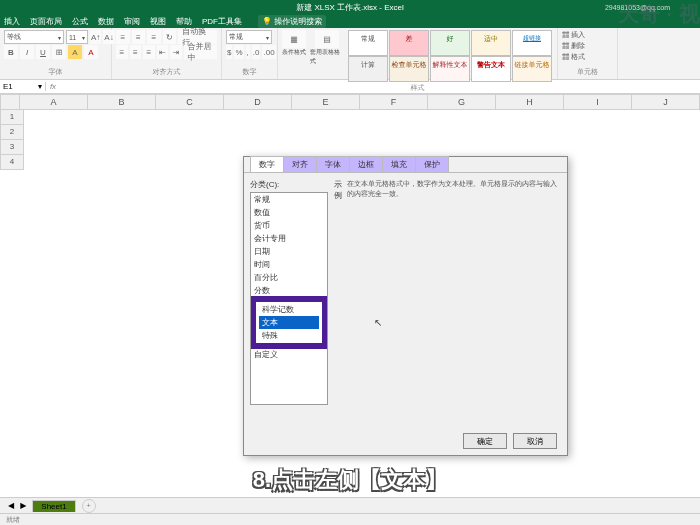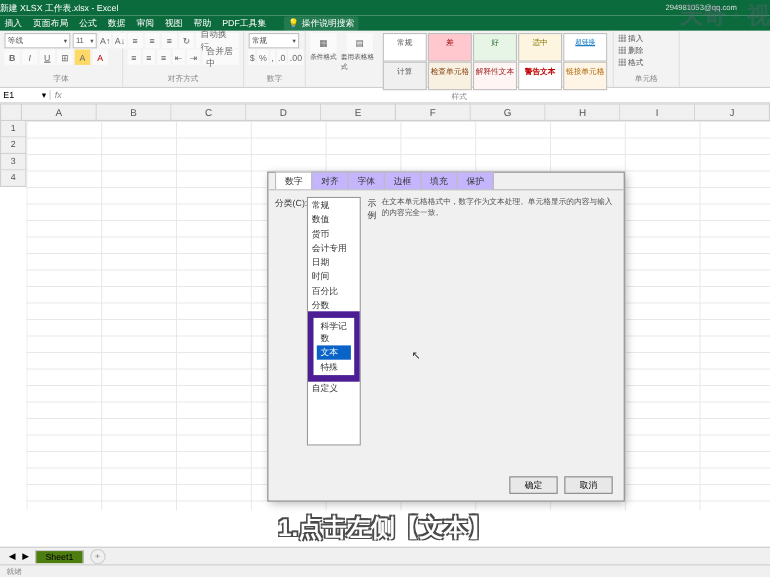--- a/index.html
+++ b/index.html
@@ -1,17 +1,17 @@
 <!DOCTYPE html>
 <html><head>
 <meta charset="utf-8">
 <style>
 *{margin:0;padding:0;box-sizing:border-box;font-family:"Microsoft YaHei",Arial,sans-serif}
 body{width:700px;height:525px;background:#fff;overflow:hidden;position:relative;font-size:9px}
-.titlebar{height:14px;background:#0c6b3d;color:#fff;display:flex;align-items:center;justify-content:flex-start;font-size:8px;position:relative}
+.titlebar{height:14px;background:#0c6b3d;color:#fff;display:flex;align-items:center;justify-content:center;font-size:8px;position:relative}
 .titlebar .email{position:absolute;right:30px;font-size:7px;color:#ddd}
 .menubar{height:14px;background:#0c6b3d;display:flex;align-items:center;padding-left:4px;gap:10px;color:#fff;font-size:8px}
 .menubar span{cursor:pointer}
 .menubar .tellme{background:rgba(255,255,255,.1);padding:1px 4px;border-radius:2px;margin-left:6px}
 .ribbon{height:52px;background:#f3f3f3;border-bottom:1px solid #d0d0d0;display:flex;font-size:7px;color:#555}
 .rgroup{border-right:1px solid #e0e0e0;display:flex;flex-direction:column;padding:2px 4px;position:relative}
 .rgroup .label{text-align:center;font-size:7px;color:#888;margin-top:auto}
 .rrow{display:flex;gap:2px;align-items:center;margin-bottom:1px}
 .rbtn{display:inline-flex;align-items:center;justify-content:center;width:14px;height:14px;border:1px solid transparent;background:#fafafa;font-size:8px;color:#666}
 .rbtn.wide{width:auto;padding:0 3px}
@@ -35,21 +35,21 @@
 .ch{flex:0 0 68px;background:#f0f0f0;border:1px solid #d0d0d0;border-left:none;text-align:center;font-size:9px;color:#555;line-height:14px}
 .rh{width:24px;height:15px;background:#f0f0f0;border:1px solid #d0d0d0;border-top:none;text-align:center;font-size:8px;color:#555;line-height:13px}
 .body{position:absolute;left:24px;top:16px;right:0;bottom:0;background-image:linear-gradient(#e8e8e8 .5px,transparent .5px),linear-gradient(90deg,#e8e8e8 .5px,transparent .5px);background-size:68px 15px}
 .dialog{position:absolute;left:243px;top:156px;width:325px;height:300px;background:#f0f0f0;border:1px solid #888;box-shadow:2px 2px 8px rgba(0,0,0,.3);font-size:8px;color:#333}
 .dlg-title{height:18px;display:flex;align-items:center;padding:0 6px;justify-content:space-between;border-bottom:1px solid #ddd}
 .dlg-title .ctrls{display:flex;gap:8px;color:#666}
 .tabs{display:flex;height:16px;padding:0 6px;gap:0;border-bottom:1px solid #bbb;align-items:flex-end}
 .tab{padding:2px 8px;border:1px solid #bbb;border-bottom:none;background:#c4b5fd;font-size:8px;margin-right:-1px}
 .tab.active{background:#fff}
 .dlg-body{display:flex;padding:6px;gap:6px;height:238px}
-.catcol{display:flex;flex-direction:row;width:78px}
+.catcol{display:flex;flex-direction:column;width:78px}
 .catlabel{margin-bottom:2px}
 .catlist{flex:1;border:1px solid #999;background:#fff;overflow:hidden}
 .catlist div{padding:1px 3px;font-size:8px;line-height:11px}
 .catlist .hl{border:6px solid #4c1d95;margin:-1px}
 .catlist .sel{background:#0a64c8;color:#fff}
 .example{flex:1;display:flex;flex-direction:row}
 .exlabel{margin-bottom:4px}
 .extext{font-size:7px;color:#555;line-height:10px}
 .dlg-btns{position:absolute;bottom:6px;right:10px;display:flex;gap:6px}
 .dlg-btns button{width:44px;height:16px;font-size:8px;border:1px solid #888;background:#e8e8e8}
@@ -240,21 +240,21 @@
       <div class="extext">在文本单元格格式中，数字作为文本处理。单元格显示的内容与输入的内容完全一致。</div>
       <span style="position:absolute;left:130px;top:160px;font-size:10px">↖</span>
     </div>
   </div>
   <div class="dlg-btns">
     <button>确定</button>
     <button>取消</button>
   </div>
 </div>
 
-<div class="caption">1.点击左侧【文本】</div>
+<div class="caption">8.点击左侧【文本】</div>
 
 <div class="sheettab">
   <span>◀</span>
     <span>▶</span>
   <span class="st">Sheet1</span>
   <span class="plus">+</span>
 </div>
 <div class="statusbar">
   <span>就绪</span>
 </div>

